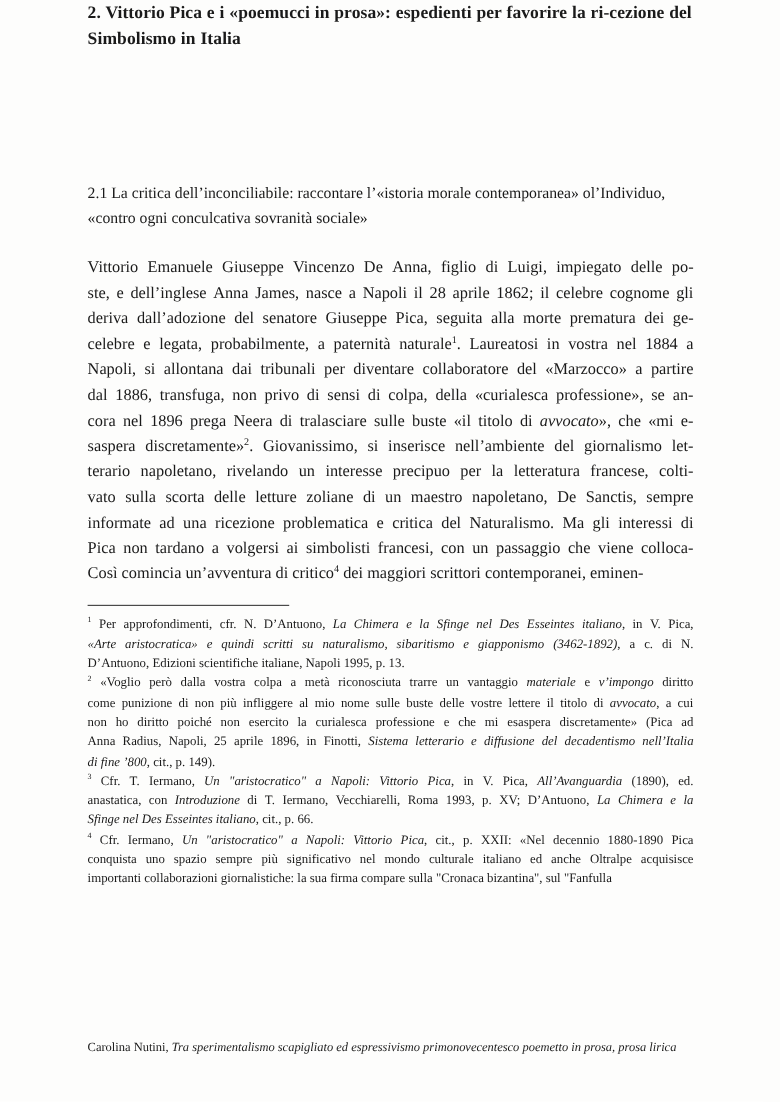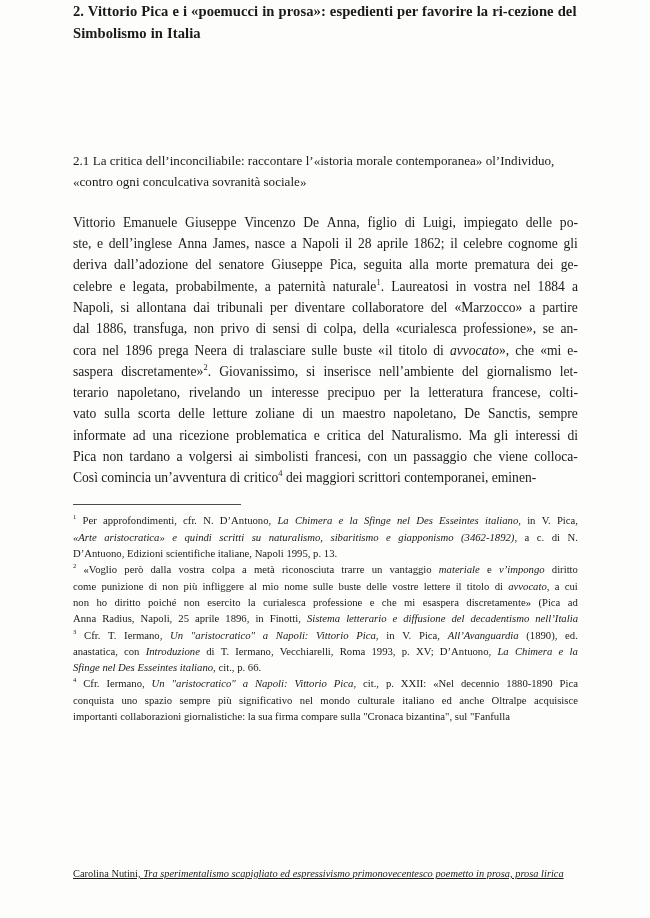--- a/index.html
+++ b/index.html
@@ -114,21 +114,21 @@
   
   .credit {
     position: absolute;
     left: 73px;
     top: 866px;
     width: 510px;
     font-size: 10.4px;
     line-height: 1.48;
     color: #1a1a1a;
   }
-  .credit .ln { display: block; white-space: nowrap; text-decoration: underline; }
+  .credit .ln { display: block; white-space: nowrap; }
 </style>
 </head>
 <body>
 
 <div class="page">
   <div class="content">
 
     <h1 class="chapter-title" id="chapter-title"><span class="ln">2. Vittorio Pica e i «poemucci in prosa»: espedienti per favorire la ri-</span><span class="ln">cezione del Simbolismo in Italia</span></h1>
 
     <h2 class="section-heading" id="section-heading"><span class="ln">2.1 La critica dell’inconciliabile: raccontare l’«istoria morale contemporanea» o</span><span class="ln">l’Individuo, «contro ogni conculcativa sovranità sociale»</span></h2>
@@ -428,20 +428,21 @@
             <span>in</span>
             <span>Finotti,</span>
             <span><em>Sistema</em></span>
             <span><em>letterario</em></span>
             <span><em>e</em></span>
             <span><em>diffusione</em></span>
             <span><em>del</em></span>
             <span><em>decadentismo</em></span>
             <span><em>nell’Italia</em></span>
           </span>
+          <span class="ln"><em>di fine ’800</em>, cit., p. 149).</span>
         </p>
         <p class="footnote">
           <span class="ln just">
             <span><sup>3</sup></span>
             <span>Cfr.</span>
             <span>T.</span>
             <span>Iermano,</span>
             <span><em>Un</em></span>
             <span><em>"aristocratico"</em></span>
             <span><em>a</em></span>

